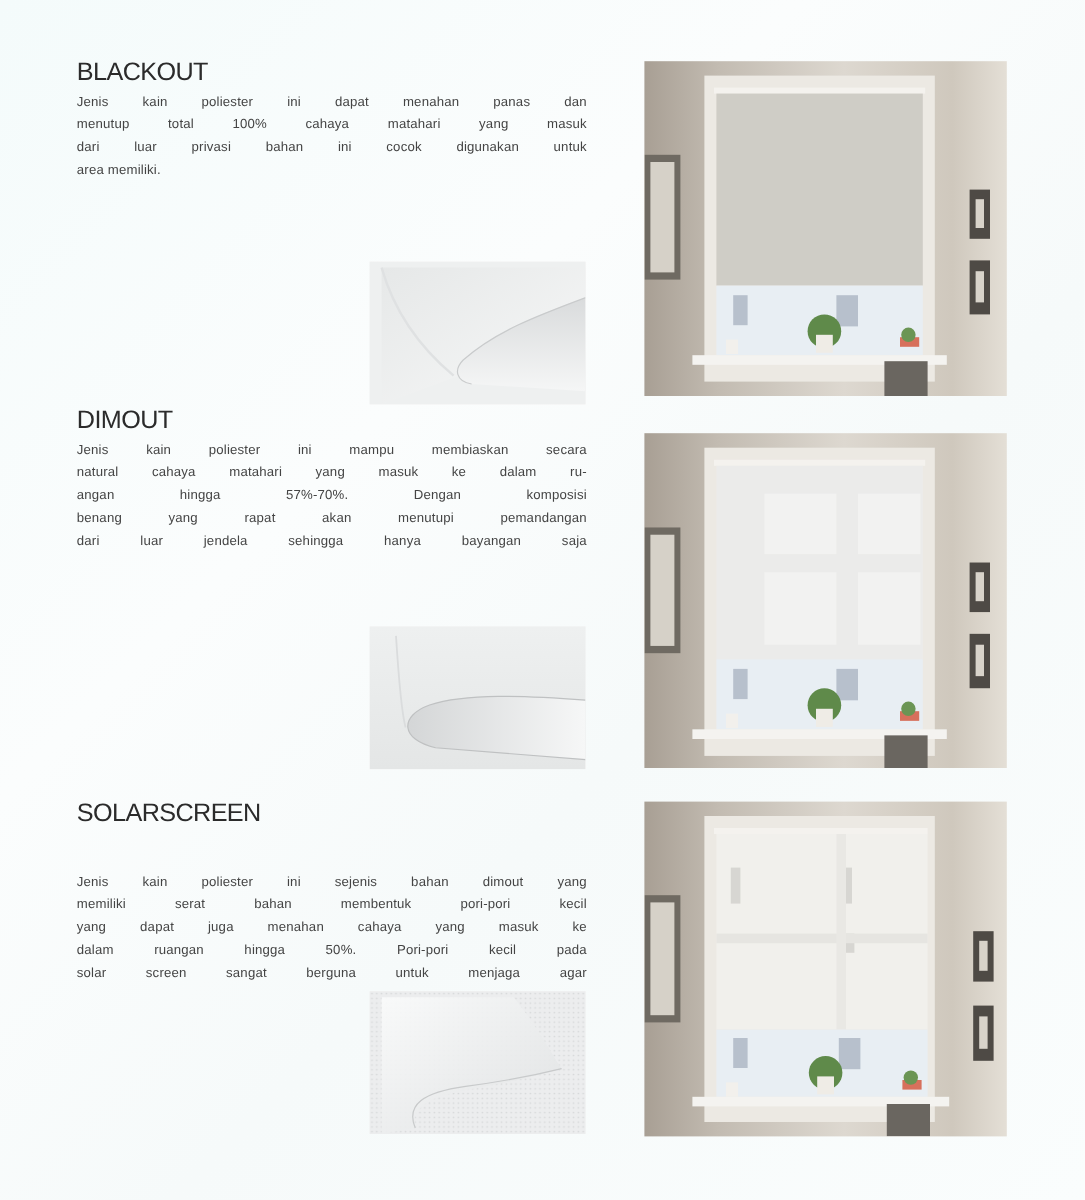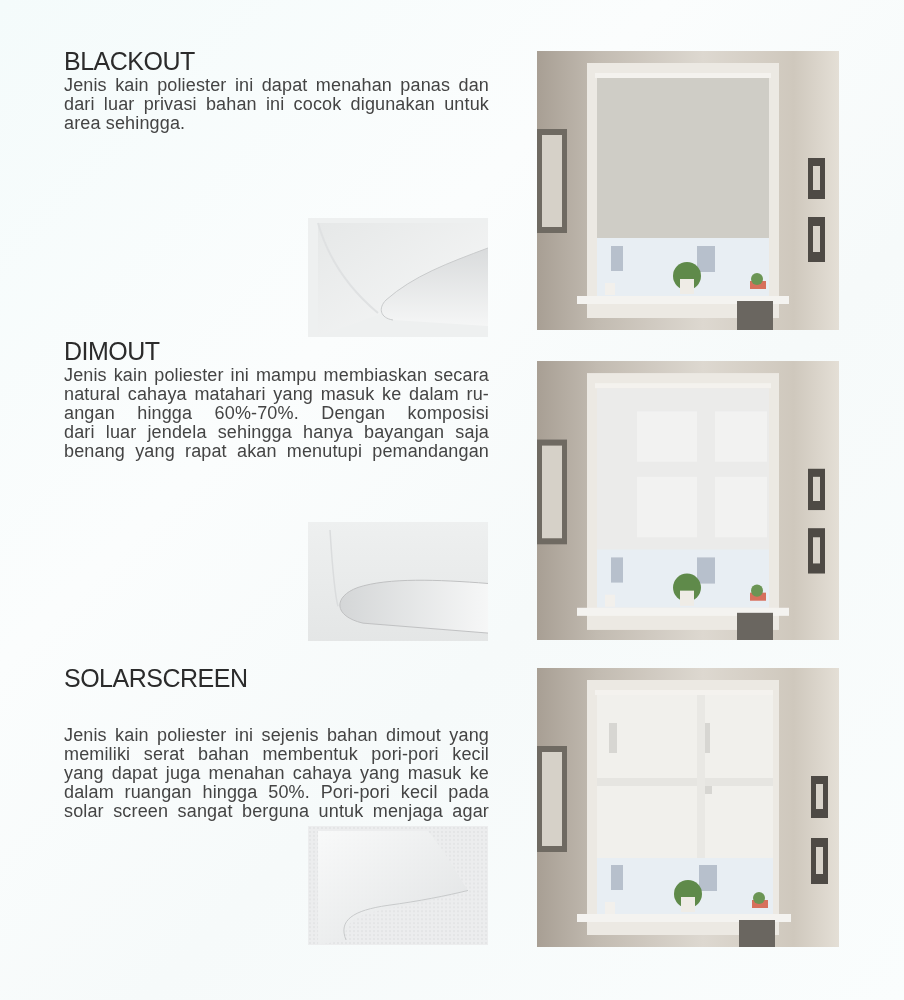--- a/index.html
+++ b/index.html
@@ -5,26 +5,26 @@
   * { box-sizing: border-box; margin: 0; padding: 0; }
   html, body { width: 904px; height: 1000px; overflow: hidden; }
   body {
     position: relative;
     background: linear-gradient(135deg, #f4fbfb 0%, #fbfdfd 35%, #f6fafa 60%, #fafdfd 100%);
     font-family: "Liberation Sans", "DejaVu Sans", sans-serif;
     color: #2e2e2e;
   }
   .title {
     position: absolute; left: 64px;
-    font-size: 25px; font-weight: 400; letter-spacing: -0.5px; color: #2b2b2b;
+    font-size: 21px; font-weight: 400; letter-spacing: -0.5px; color: #2b2b2b;
     line-height: 24px;
   }
   .desc {
     position: absolute; left: 64px; width: 425px;
-    font-size: 18px; line-height: 19.1px; color: #444;
+    font-size: 11px; line-height: 19.1px; color: #444;
     text-align: justify; letter-spacing: 0.15px;
   }
   .desc span { display: block; text-align-last: justify; white-space: nowrap; }
   .desc span.last { text-align-last: left; }
   .swatch {
     position: absolute; left: 308px; width: 180px; height: 119px;
     background: #f0f1f1; overflow: hidden;
   }
   .photo {
     position: absolute; left: 537px; width: 302px; height: 279px;
@@ -32,22 +32,23 @@
     overflow: hidden;
   }
   .photo svg, .swatch svg { position: absolute; left: 0; top: 0; width: 100%; height: 100%; }
 </style>
 </head>
 <body>
 
 <div class="title" style="top:49px">BLACKOUT</div>
 <div class="desc" style="top:76px">
   <span>Jenis kain poliester ini dapat menahan panas dan</span>
+  <span>menutup total 100% cahaya matahari yang masuk</span>
   <span>dari luar privasi bahan ini cocok digunakan untuk</span>
-  <span class="last">area sehingga.</span>
+  <span class="last">area memiliki.</span>
 </div>
 <div class="swatch" style="top:218px">
   <svg viewBox="0 0 180 119" preserveAspectRatio="none">
     <defs>
       <linearGradient id="sw1a" x1="0" y1="0" x2="1" y2="1">
         <stop offset="0" stop-color="#e6e8e8"></stop>
           <stop offset="1" stop-color="#f7f8f8"></stop>
       </linearGradient>
       <linearGradient id="sw1b" x1="0" y1="0" x2="0" y2="1">
         <stop offset="0" stop-color="#d9dbdc"></stop>
@@ -82,23 +83,23 @@
     <rect x="271" y="166" width="17" height="45" fill="#4e4a45"></rect>
     <rect x="276" y="115" width="7" height="24" fill="#d8d3ca"></rect>
     <rect x="276" y="175" width="7" height="26" fill="#d8d3ca"></rect>
   </svg>
 </div>
 
 <div class="title" style="top:339px">DIMOUT</div>
 <div class="desc" style="top:366px">
   <span>Jenis kain poliester ini mampu membiaskan secara</span>
   <span>natural cahaya matahari yang masuk ke dalam ru-</span>
-  <span>angan hingga 60%-70%. Dengan komposisi</span>
+  <span>angan hingga 57%-70%. Dengan komposisi</span>
+  <span>benang yang rapat akan menutupi pemandangan</span>
   <span>dari luar jendela sehingga hanya bayangan saja</span>
-  <span>benang yang rapat akan menutupi pemandangan</span>
 </div>
 <div class="swatch" style="top:522px">
   <svg viewBox="0 0 180 120" preserveAspectRatio="none">
     <defs>
       <linearGradient id="sw2a" x1="0" y1="0" x2="0" y2="1">
         <stop offset="0" stop-color="#eef0f0"></stop>
           <stop offset="1" stop-color="#e4e6e6"></stop>
       </linearGradient>
       <linearGradient id="sw2b" x1="0" y1="0" x2="1" y2="0">
         <stop offset="0" stop-color="#d4d6d7"></stop>

